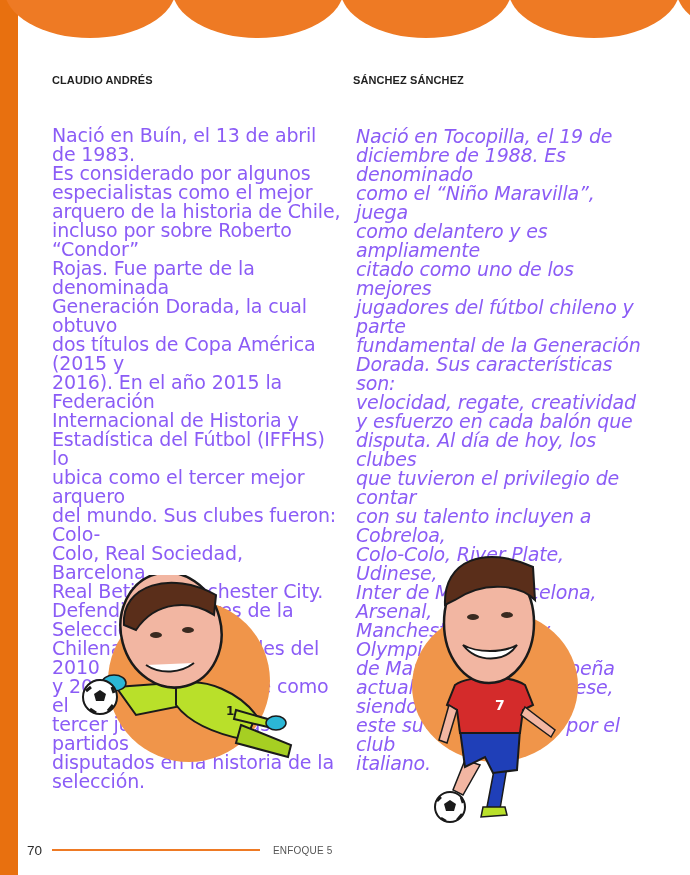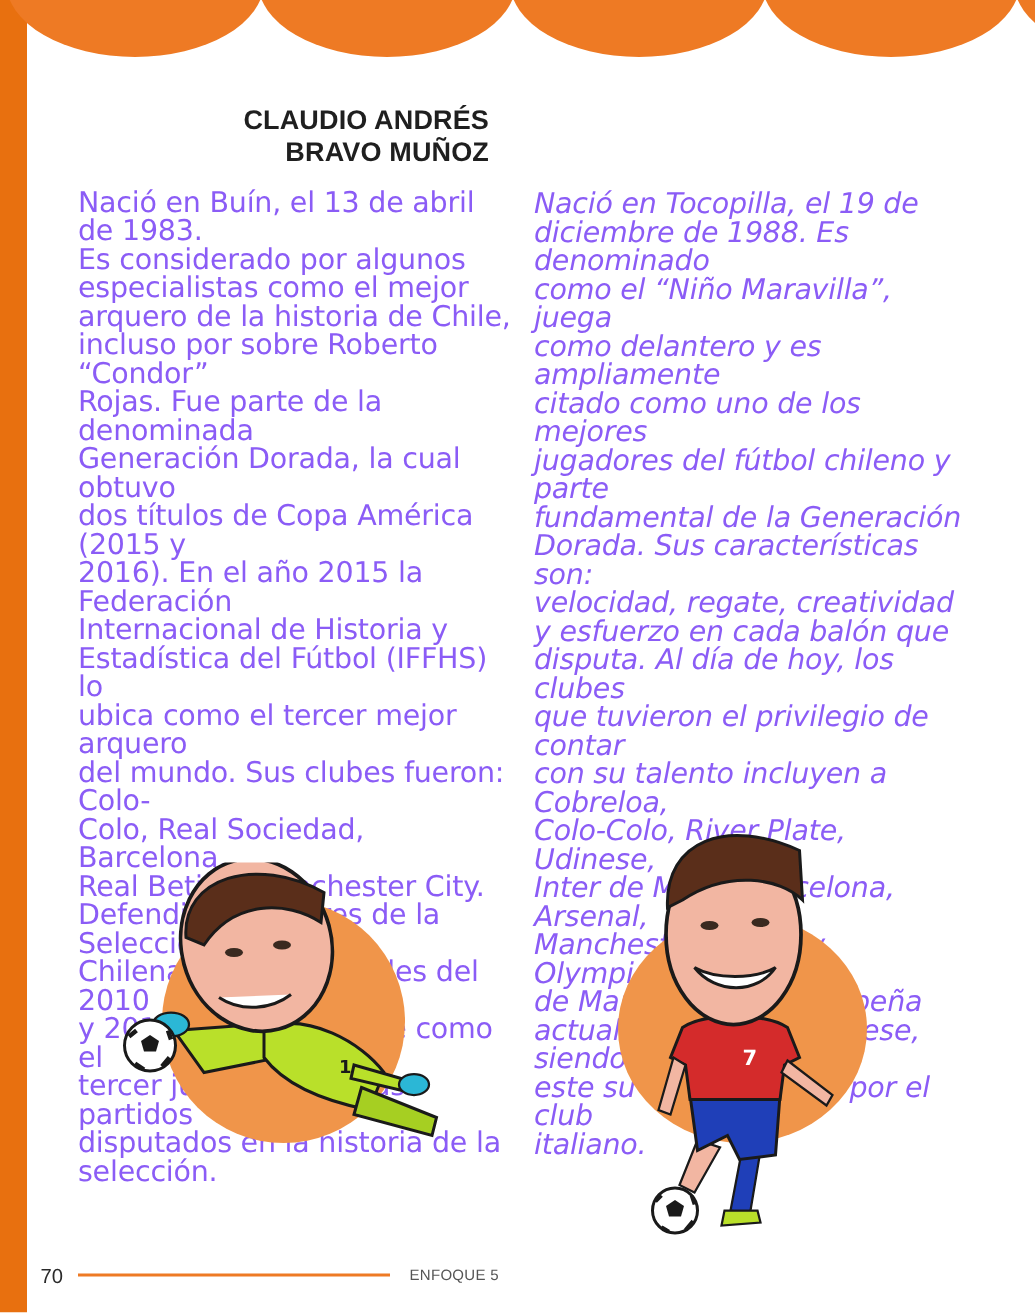--- a/index.html
+++ b/index.html
@@ -11,23 +11,23 @@
     }
     .left-bar {
       position: absolute; left: 0; top: 0; width: 18px; height: 875px;
       background: #e8700f;
     }
     .scallop {
       position: absolute; top: -62px; width: 172px; height: 100px;
       border-radius: 50%; background: #ee7a24;
     }
     .name {
-      position: absolute; text-align: right;
+      position: absolute; text-align: left;
       font-family: "Liberation Sans", sans-serif; font-weight: bold;
-      font-size: 18px; line-height: 21px; color: #1f1f1f;
+      font-size: 11px; line-height: 21px; color: #1f1f1f;
       letter-spacing: 0.1px;
     }
     .bio {
       position: absolute;
       font-family: "DejaVu Sans", sans-serif;
       font-size: 19px; line-height: 19px; color: #8b5cf6;
       white-space: pre-line; letter-spacing: -0.15px;
     }
     .circle {
       position: absolute; border-radius: 50%; background: #f0954a;
@@ -57,21 +57,20 @@
   <div class="scallop" style="left:4px;"></div>
   <div class="scallop" style="left:172px;"></div>
   <div class="scallop" style="left:340px;"></div>
   <div class="scallop" style="left:508px;"></div>
   <div class="scallop" style="left:676px;"></div>
 </div>
 
 <div>
   <div class="name" style="left:52px; top:70px; width:274px;">
     <div>CLAUDIO ANDRÉS</div>
-    <div>BRAVO MUÑOZ</div>
   </div>
   <div class="bio" style="left:52px; top:126px; width:290px;">Nació en Buín, el 13 de abril de 1983.
 Es considerado por algunos
 especialistas como el mejor
 arquero de la historia de Chile,
 incluso por sobre Roberto “Condor”
 Rojas. Fue parte de la denominada
 Generación Dorada, la cual obtuvo
 dos títulos de Copa América (2015 y
 2016). En el año 2015 la Federación
@@ -111,20 +110,21 @@
     <g>
       <circle cx="24" cy="122" r="17" fill="#ffffff" stroke="#1a1a1a" stroke-width="2"></circle>
       <polygon points="24,115 30,119 28,126 20,126 18,119" fill="#1a1a1a"></polygon>
       <path d="M10 116 L15 112 M36 112 L38 118 M14 134 L20 138 M32 136 L37 130" stroke="#1a1a1a" stroke-width="3"></path>
     </g>
   </svg>
 </div>
 
 <div>
   <div class="name" style="left:353px; top:70px; width:274px;">
+    <div>SÁNCHEZ SÁNCHEZ</div>
   </div>
   <div class="bio" style="left:356px; top:127px; width:290px;font-style:italic;">Nació en Tocopilla, el 19 de
 diciembre de 1988. Es denominado
 como el “Niño Maravilla”, juega
 como delantero y es ampliamente
 citado como uno de los mejores
 jugadores del fútbol chileno y parte
 fundamental de la Generación
 Dorada. Sus características son:
 velocidad, regate, creatividad

